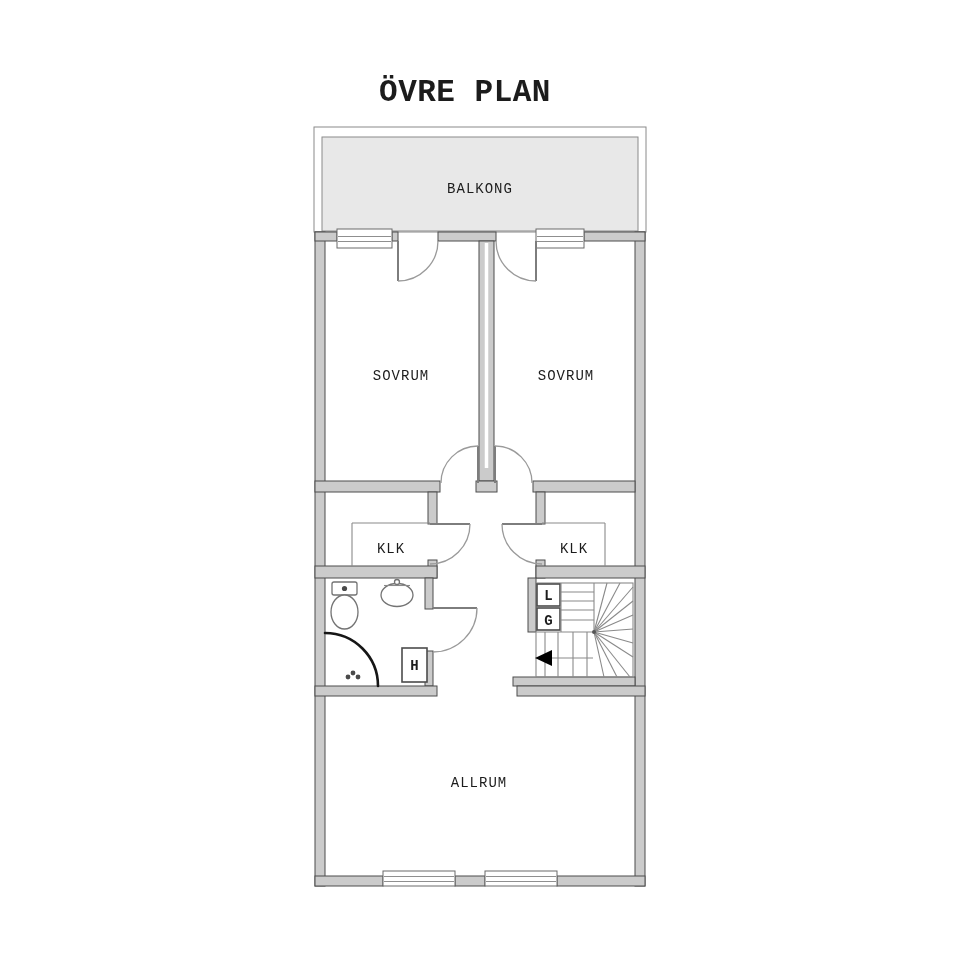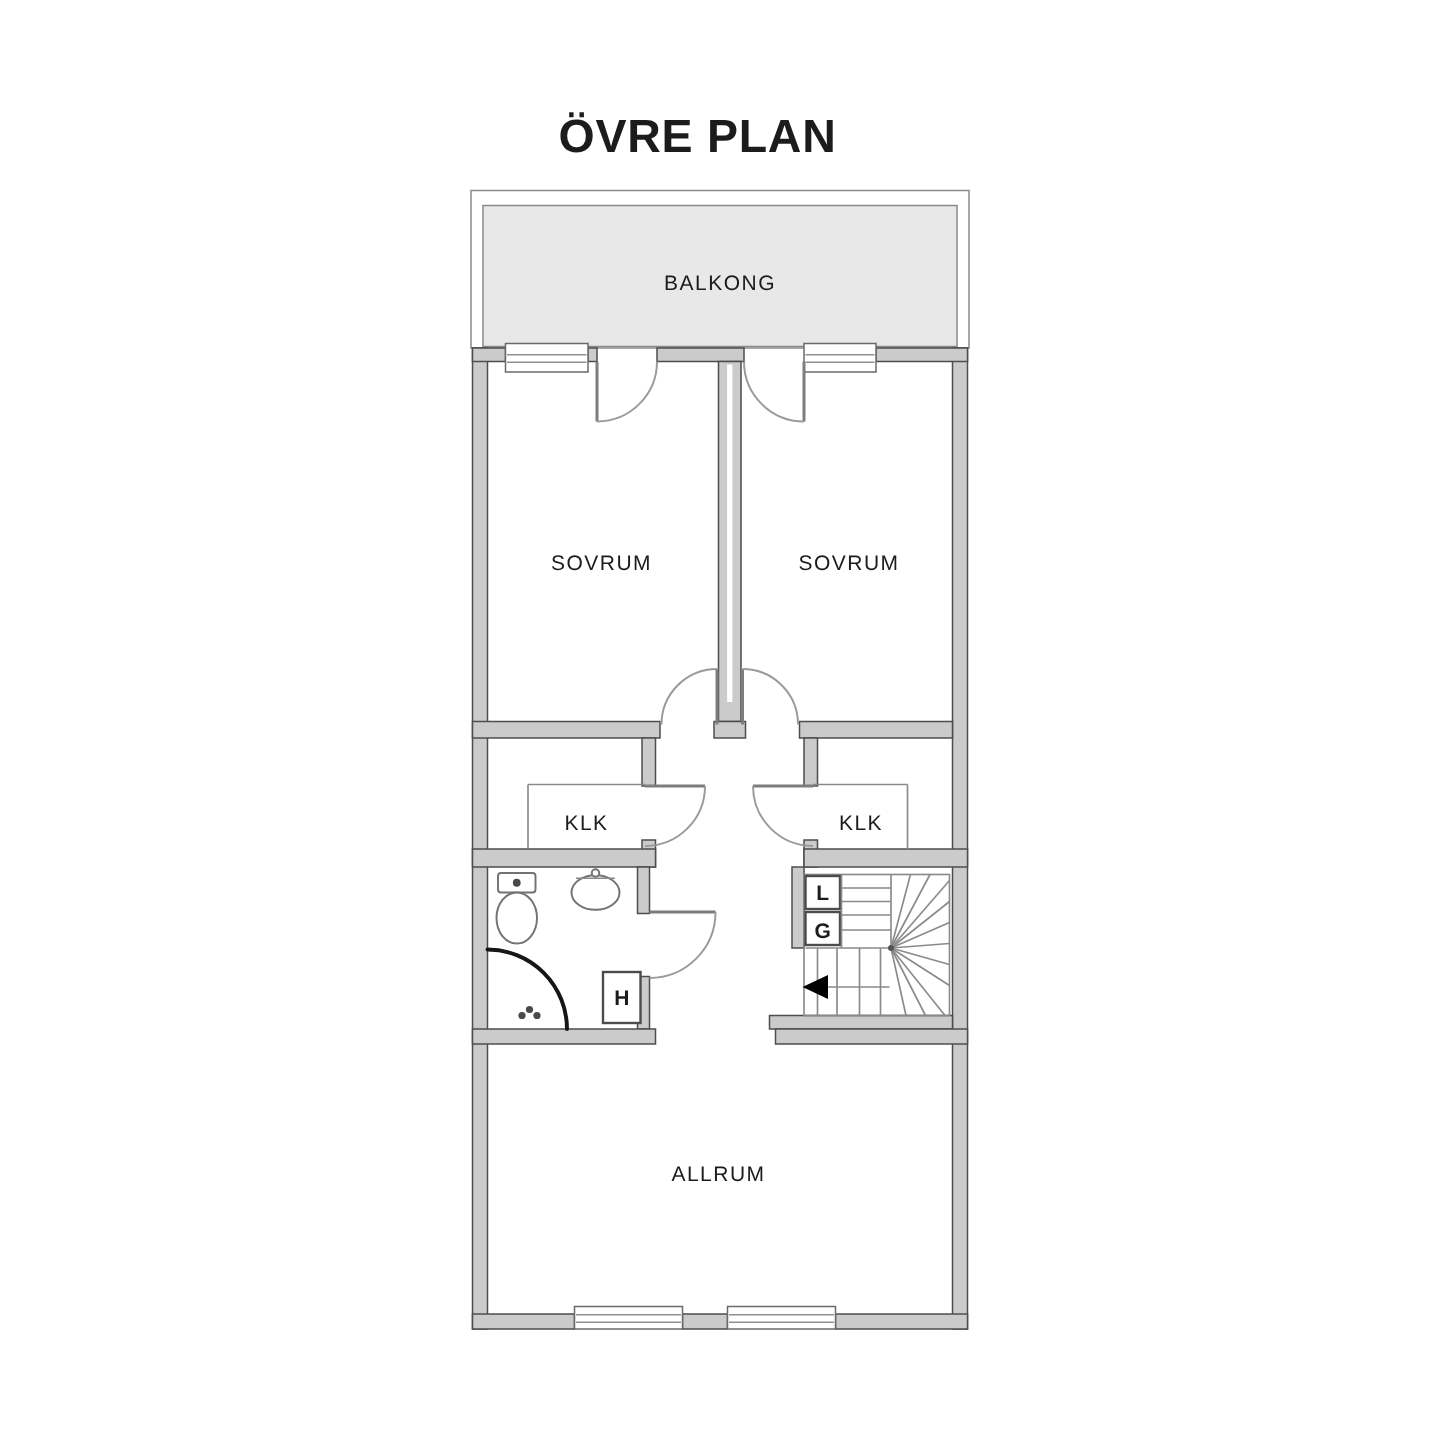--- a/index.html
+++ b/index.html
@@ -1,16 +1,16 @@
 <!DOCTYPE html>
 <html style="--wall_fill: #cbcbcb; --wall_stroke: #4d4d4d; --balcony_fill: #e8e8e8; --thin_line: #8a8a8a; --text: #1c1c1c;"><head>
 <meta charset="utf-8">
 <style>
   html,body{margin:0;padding:0;background:#ffffff;}
-  .page{width:960px;height:960px;position:relative;background:#fff;font-family:Liberation Sans, sans-serif;}
+  .page{width:960px;height:960px;position:relative;background:#fff;font-family:Liberation Mono, monospace;}
   svg{display:block;}
   .wall{fill:var(--wall_fill);stroke:var(--wall_stroke);stroke-width:1;}
   .cap{fill:var(--wall_fill);stroke:var(--wall_stroke);stroke-width:1;}
   .balcony-outer{fill:#ffffff;stroke:var(--thin_line);stroke-width:1;}
   .balcony-inner{fill:var(--balcony_fill);stroke:var(--thin_line);stroke-width:1;}
   .gapline{stroke:#ffffff;stroke-width:3.5;}
   .window{fill:#ffffff;stroke:#6a6a6a;stroke-width:1;}
   .winline{stroke:#8f8f8f;stroke-width:1;fill:none;}
   .leaf{stroke:#7d7d7d;stroke-width:2;fill:none;}
   .arc{stroke:#9a9a9a;stroke-width:1.3;fill:none;}

